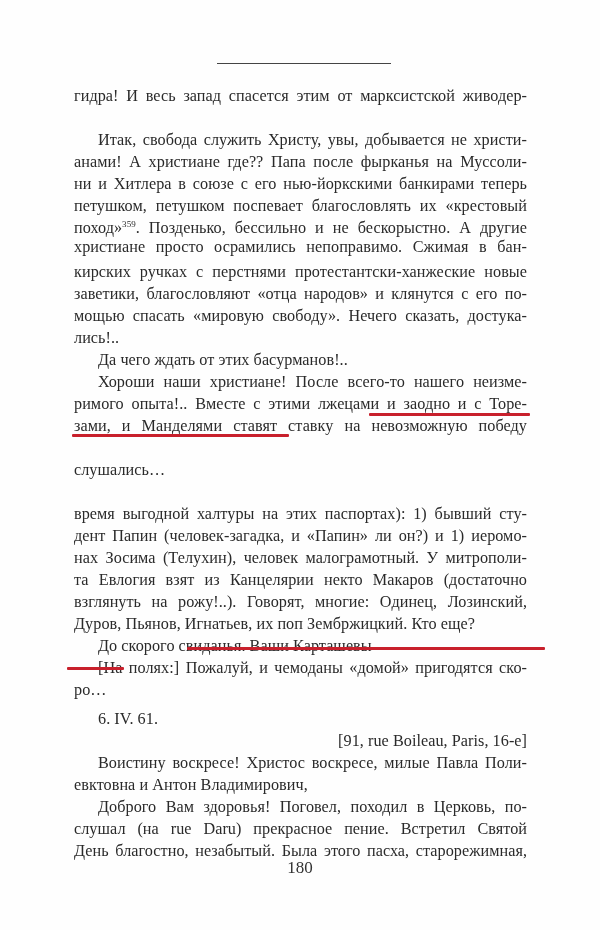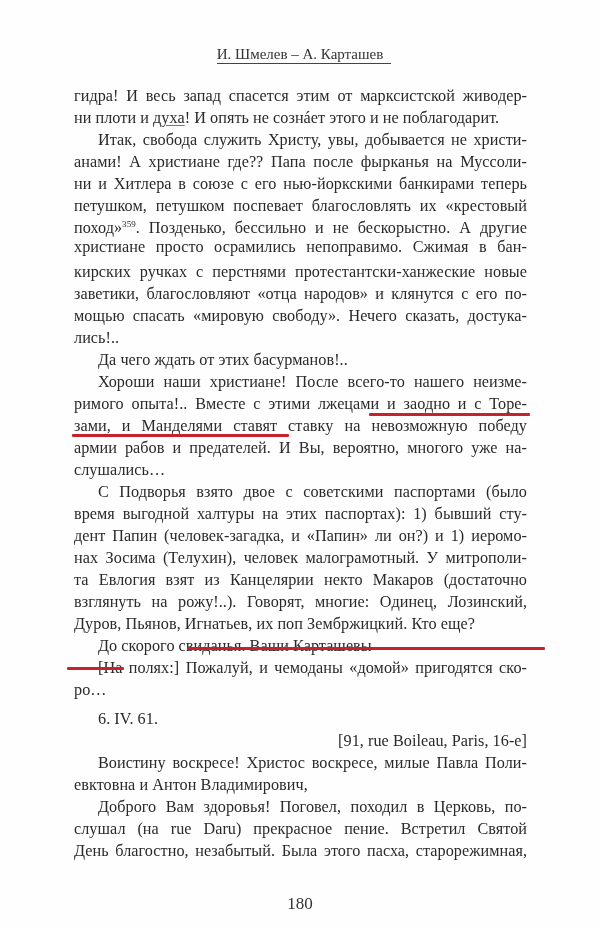--- a/index.html
+++ b/index.html
@@ -21,53 +21,49 @@
       font-size: 16.2px; line-height: 22px; height: 22px;
       white-space: nowrap; text-align: justify; text-align-last: justify;
       letter-spacing: 0.05px;
     }
     .line.last { text-align-last: left; }
     .line.indent { left: 98px; width: 429px; }
     .line.right { text-align: right; text-align-last: right; }
     .ul-soft { text-decoration: underline; text-decoration-color: #777; text-underline-offset: 2px; }
     .red-mark { position: absolute; height: 3px; background: #c8202c; border-radius: 1px; }
     .sup { font-size: 9px; vertical-align: super; line-height: 0; }
-    .page-number { position: absolute; left: 0; width: 600px; top: 858px; text-align: center; font-size: 17px; color: #333; margin-top: 36px; }
+    .page-number { position: absolute; left: 0; width: 600px; top: 858px; text-align: center; font-size: 17px; color: #333; }
   </style>
 </head>
 <body>
 
 <div class="page">
 
-  <div class="running-head">И. Шмелев – А. Карташев</div>
   <div class="head-rule"></div>
 
   <div class="line" style="top:85px">гидра! И весь запад спасется этим от марксистской живодер-</div>
-  <div class="line last" style="top:107px"><span>ни плоти и </span><span class="ul-soft">духа</span><span>! И опять не сознáет этого и не поблагодарит.</span></div>
 
   <div class="line indent" style="top:129px">Итак, свобода служить Христу, увы, добывается не христи-</div>
   <div class="line" style="top:151px">анами! А христиане где?? Папа после фырканья на Муссоли-</div>
   <div class="line" style="top:173px">ни и Хитлера в союзе с его нью-йоркскими банкирами теперь</div>
   <div class="line" style="top:195px">петушком, петушком поспевает благословлять их «крестовый</div>
   <div class="line" style="top:217px"><span>поход»</span><span class="sup">359</span><span>. Позденько, бессильно и не бескорыстно. А другие</span></div>
   <div class="line" style="top:236px">христиане просто осрамились непоправимо. Сжимая в бан-</div>
   <div class="line" style="top:261px">кирских ручках с перстнями протестантски-ханжеские новые</div>
   <div class="line" style="top:283px">заветики, благословляют «отца народов» и клянутся с его по-</div>
   <div class="line" style="top:305px">мощью спасать «мировую свободу». Нечего сказать, достука-</div>
   <div class="line last" style="top:327px">лись!..</div>
 
   <div class="line indent last" style="top:349px">Да чего ждать от этих басурманов!..</div>
 
   <div class="line indent" style="top:371px">Хороши наши христиане! После всего-то нашего неизме-</div>
   <div class="line" style="top:393px">римого опыта!.. Вместе с этими лжецами и заодно и с Торе-</div>
   <div class="line" style="top:415px">зами, и Манделями ставят ставку на невозможную победу</div>
-  <div class="line" style="top:437px">армии рабов и предателей. И Вы, вероятно, многого уже на-</div>
   <div class="line last" style="top:459px">слушались…</div>
 
-  <div class="line indent" style="top:481px">С Подворья взято двое с советскими паспортами (было</div>
   <div class="line" style="top:503px">время выгодной халтуры на этих паспортах): 1) бывший сту-</div>
   <div class="line" style="top:525px">дент Папин (человек-загадка, и «Папин» ли он?) и 1) иеромо-</div>
   <div class="line" style="top:547px">нах Зосима (Телухин), человек малограмотный. У митрополи-</div>
   <div class="line" style="top:569px">та Евлогия взят из Канцелярии некто Макаров (достаточно</div>
   <div class="line" style="top:591px">взглянуть на рожу!..). Говорят, многие: Одинец, Лозинский,</div>
   <div class="line last" style="top:613px">Дуров, Пьянов, Игнатьев, их поп Зембржицкий. Кто еще?</div>
 
   <div class="line indent last" style="top:635px">До скорого свиданья. Ваши Карташевы</div>
 
   <div class="line indent" style="top:657px">[На полях:] Пожалуй, и чемоданы «домой» пригодятся ско-</div>

